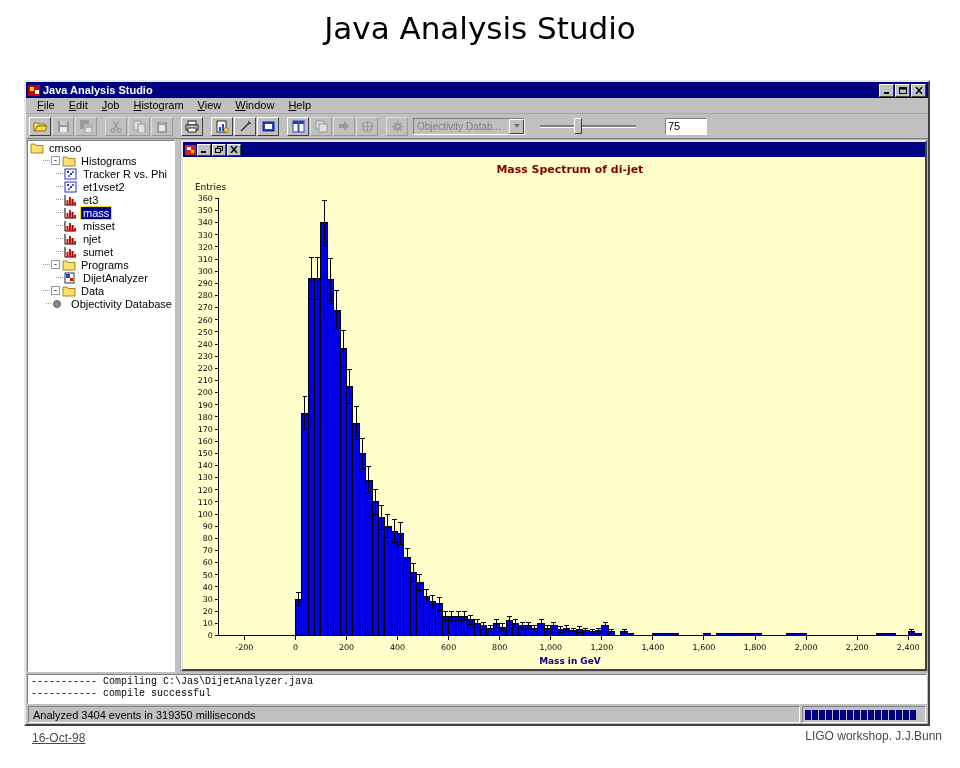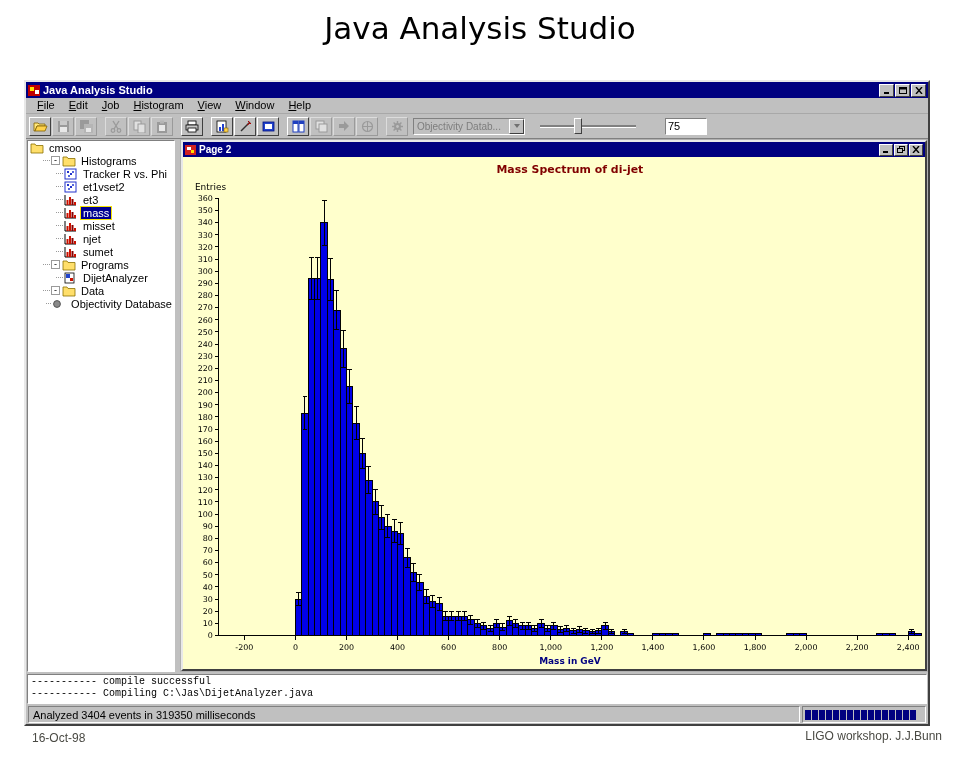--- a/index.html
+++ b/index.html
@@ -1,18 +1,18 @@
 <!DOCTYPE html>
 <html><head>
 <meta charset="utf-8">
 <style>
   html,body{margin:0;padding:0;background:#fff;}
   .slide{position:relative;width:960px;height:768px;background:#ffffff;font-family:"Liberation Sans",sans-serif;overflow:hidden;}
   .slide-title{position:absolute;top:10px;left:0;width:100%;text-align:center;font-size:31px;color:#000;font-family:"DejaVu Sans",sans-serif;}
-  .footer-left{position:absolute;left:32px;top:731px;font-size:12px;color:#4a4a44;}
+  .footer-left{position:absolute;left:32px;top:731px;font-size:12px;color:#4a4a44;text-decoration:underline;}
   .footer-right{position:absolute;right:18px;top:729px;font-size:12px;color:#4a4a44;}
 
   
   .app-window{position:absolute;left:24px;top:80px;width:906px;height:646px;background:#c0c0c0;
     border:2px solid;border-color:#e8e8e8 #404040 #404040 #e8e8e8;box-sizing:border-box;
     display:flex;flex-direction:column;}
   .titlebar{height:16px;background:#000080;display:flex;align-items:center;padding:0 2px;flex:0 0 auto;}
   .titlebar .title{color:#fff;font-size:11px;font-weight:bold;margin-left:3px;flex:1;white-space:nowrap;}
   .winbtn{width:15px;height:13px;background:#c0c0c0;border:1px solid;border-color:#fff #404040 #404040 #fff;
     margin-left:1px;display:flex;align-items:center;justify-content:center;padding:0;box-sizing:border-box;}
@@ -402,21 +402,20 @@
         </div>
       <div class="splitter"></div>
       <div class="mdi">
         <div class="page-window">
           <div class="page-titlebar">
             <svg width="11" height="10" viewBox="0 0 11 10">
               <rect x="0" y="0" width="11" height="10" fill="#d02020"></rect>
                 <rect x="2" y="2" width="4" height="3" fill="#fff"></rect>
                 <rect x="6" y="5" width="3" height="3" fill="#ffe000"></rect>
             </svg>
-            <span class="title">Page 2</span>
             <button class="winbtn">
               <svg width="8" height="7" viewBox="0 0 8 7">
                   <rect x="1" y="5" width="5" height="2" fill="#000"></rect>
                 </svg>
             </button>
             <button class="winbtn">
               <svg width="8" height="7" viewBox="0 0 8 7">
                   <rect x="2.5" y="0.5" width="5" height="4" fill="none" stroke="#000"></rect>
                   <rect x="0.5" y="2.5" width="5" height="4" fill="#c0c0c0" stroke="#000"></rect>
                 </svg>
@@ -762,22 +761,22 @@
                 <line x1="729.8727272727273" y1="480.1638040039984" x2="734.8727272727273" y2="480.1638040039984" stroke="#000"></line>
                 <line x1="729.8727272727273" y1="484.43619599600163" x2="734.8727272727273" y2="484.43619599600163" stroke="#000"></line>
                 <rect x="735.5818181818182" y="483.53333333333336" width="6.4181818181818215" height="2.46666666666664" fill="#0000e8" stroke="#000" stroke-width="1"></rect>
                 <text x="389" y="515" text-anchor="middle" font-size="9" font-weight="bold" fill="#000080">Mass in GeV</text>
               </svg></div>
         </div>
       </div>
     </div>
 
     <div class="console" id="console-panel">
+        <div class="console-line">----------- Compiling C:\Jas\DijetAnalyzer.java</div>
         <div class="console-line">----------- compile successful</div>
-        <div class="console-line">----------- Compiling C:\Jas\DijetAnalyzer.java</div>
       </div>
 
     <div class="statusbar">
       <div class="status-text">Analyzed 3404 events in 319350 milliseconds</div>
       <div class="status-progress" id="progress-bar">
           <span class="seg"></span>
           <span class="seg"></span>
           <span class="seg"></span>
           <span class="seg"></span>
           <span class="seg"></span>

